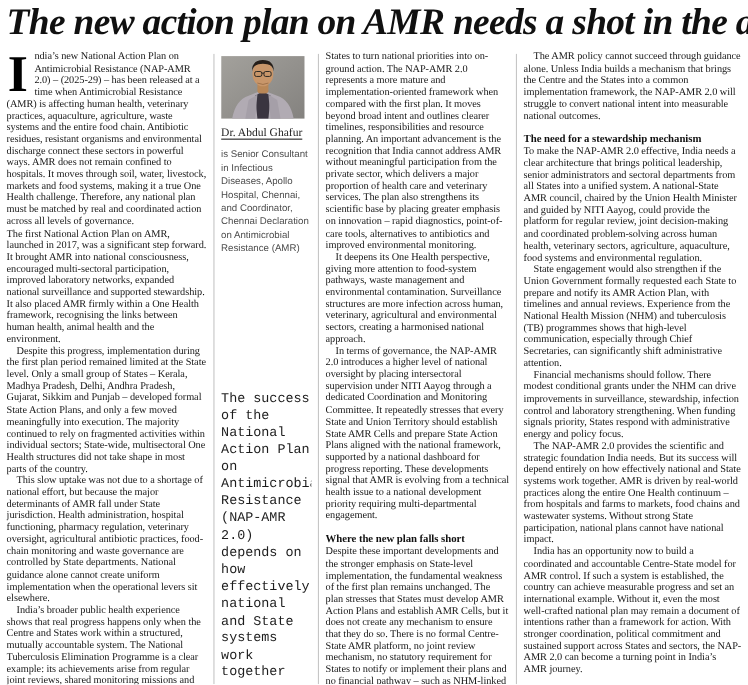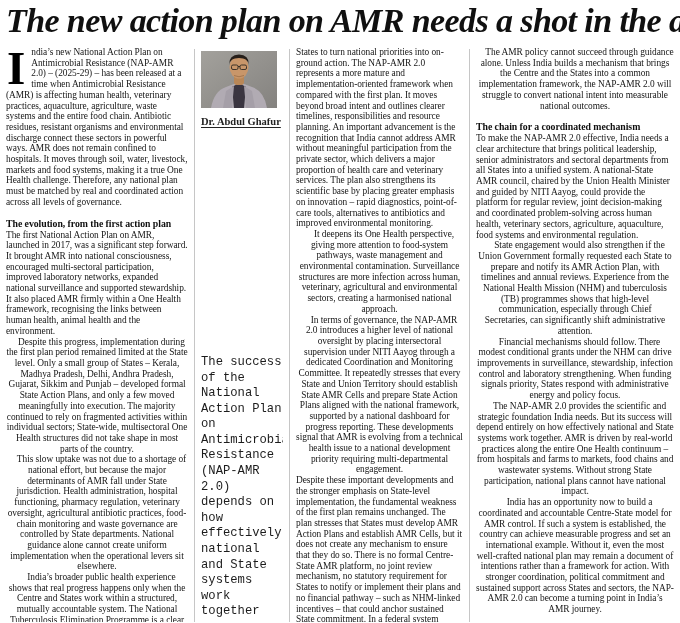--- a/index.html
+++ b/index.html
@@ -40,21 +40,21 @@
     font-size: 9.4px;
     line-height: 10.7px;
     letter-spacing: -0.05px;
     text-align: left;
   }
   .col1 { flex: 0 0 182px; }
   .col2 { flex: 0 0 82px; display: flex; flex-direction: column; }
   .col3 { flex: 0 0 167px; }
   .col4 { flex: 1 1 auto; }
   .col-text p { margin: 0; }
-  .col-text p.indent { text-indent: 9px; text-align: center; }
+  .col-text p.indent { text-indent: 9px; }
   .col-text h2 {
     font-size: 9.8px;
     line-height: 11px;
     font-weight: 700;
     margin-top: 10px;
     margin-bottom: 1px;
     color: #101010;
   }
   .dropcap {
     float: left;
@@ -66,21 +66,21 @@
     font-family: "Liberation Serif", serif;
   }
   
   .author-photo {
     width: 76px; height: 57px;
     display: block;
     margin-top: 4px;
   }
   .author-name {
     font-family: "Liberation Serif", serif;
-    font-weight: 700;
+    font-weight: 400;
     font-size: 10.5px;
     margin-top: 8px;
     color: #222;
     text-decoration: underline;
     text-underline-offset: 2px;
   }
   .author-bio {
     font-family: "Liberation Sans", sans-serif;
     font-size: 8.8px;
     line-height: 12.2px;
@@ -100,21 +100,20 @@
 <body>
 
 <div class="page">
 
   <h1 class="headline">The new action plan on AMR needs a shot in the arm</h1>
 
   <div class="body-grid">
 
     <div class="col col1 col-text">
       <p><span class="dropcap">I</span><span>ndia’s new National Action Plan on Antimicrobial Resistance (NAP-AMR 2.0) – (2025-29) – has been released at a time when Antimicrobial Resistance (AMR) is affecting human health, veterinary practices, aquaculture, agriculture, waste systems and the entire food chain. Antibiotic residues, resistant organisms and environmental discharge connect these sectors in powerful ways. AMR does not remain confined to hospitals. It moves through soil, water, livestock, markets and food systems, making it a true One Health challenge. Therefore, any national plan must be matched by real and coordinated action across all levels of governance.</span></p>
-      <h2>The evolution, from the first action plan</h2>
       <p>The first National Action Plan on AMR, launched in 2017, was a significant step forward. It brought AMR into national consciousness, encouraged multi-sectoral participation, improved laboratory networks, expanded national surveillance and supported stewardship. It also placed AMR firmly within a One Health framework, recognising the links between human health, animal health and the environment.</p>
       <p class="indent">Despite this progress, implementation during the first plan period remained limited at the State level. Only a small group of States – Kerala, Madhya Pradesh, Delhi, Andhra Pradesh, Gujarat, Sikkim and Punjab – developed formal State Action Plans, and only a few moved meaningfully into execution. The majority continued to rely on fragmented activities within individual sectors; State-wide, multisectoral One Health structures did not take shape in most parts of the country.</p>
       <p class="indent">This slow uptake was not due to a shortage of national effort, but because the major determinants of AMR fall under State jurisdiction. Health administration, hospital functioning, pharmacy regulation, veterinary oversight, agricultural antibiotic practices, food-chain monitoring and waste governance are controlled by State departments. National guidance alone cannot create uniform implementation when the operational levers sit elsewhere.</p>
       <p class="indent">India’s broader public health experience shows that real progress happens only when the Centre and States work within a structured, mutually accountable system. The National Tuberculosis Elimination Programme is a clear example: its achievements arise from regular joint reviews, shared monitoring missions and clearly defined roles across levels of government. The National Health Mission follows similar principles, where coordinated planning, dedicated funding signals and periodic performance assessments enable</p>
     </div>
 
     <div class="vrule"></div>
 
     <div class="col col2">
       <svg class="author-photo" viewBox="0 0 76 57" xmlns="http://www.w3.org/2000/svg">
@@ -131,37 +130,39 @@
         <path d="M51,40 L43,35 L45,57 L54,57 Z" fill="#a59fa8"></path>
         <rect x="33" y="23" width="10" height="11" rx="3" fill="#b98757"></rect>
         <ellipse cx="38" cy="16" rx="9.5" ry="11.5" fill="#c8966a"></ellipse>
         <path d="M28,14 Q28,3.5 38,3.5 Q48,3.5 48,14 Q47,8.5 42,7.5 Q38,6.5 34,7.5 Q29,8.5 28,14 Z" fill="#261f1a"></path>
         <rect x="30.5" y="14" width="6.5" height="4.5" rx="1.5" fill="none" stroke="#2d2823" stroke-width="0.9"></rect>
         <rect x="39" y="14" width="6.5" height="4.5" rx="1.5" fill="none" stroke="#2d2823" stroke-width="0.9"></rect>
         <line x1="37" y1="15.5" x2="39" y2="15.5" stroke="#2d2823" stroke-width="0.9"></line>
         <path d="M33,24.5 Q38,27 43,24.5" fill="none" stroke="#8a5f3a" stroke-width="0.6"></path>
       </svg>
       <div class="author-name">Dr. Abdul Ghafur</div>
+      <p class="author-bio">is Senior Consultant in Infectious Diseases, Apollo Hospital, Chennai, and Coordinator, Chennai Declaration on Antimicrobial Resistance (AMR)</p>
       <div class="pull-quote">The success of the National Action Plan on Antimicrobial Resistance (NAP-AMR 2.0) depends on how effectively national and State systems work together</div>
     </div>
 
     <div class="vrule"></div>
 
     <div class="col col3 col-text">
       <p>States to turn national priorities into on-ground action. The NAP-AMR 2.0 represents a more mature and implementation-oriented framework when compared with the first plan. It moves beyond broad intent and outlines clearer timelines, responsibilities and resource planning. An important advancement is the recognition that India cannot address AMR without meaningful participation from the private sector, which delivers a major proportion of health care and veterinary services. The plan also strengthens its scientific base by placing greater emphasis on innovation – rapid diagnostics, point-of-care tools, alternatives to antibiotics and improved environmental monitoring.</p>
       <p class="indent">It deepens its One Health perspective, giving more attention to food-system pathways, waste management and environmental contamination. Surveillance structures are more infection across human, veterinary, agricultural and environmental sectors, creating a harmonised national approach.</p>
       <p class="indent">In terms of governance, the NAP-AMR 2.0 introduces a higher level of national oversight by placing intersectoral supervision under NITI Aayog through a dedicated Coordination and Monitoring Committee. It repeatedly stresses that every State and Union Territory should establish State AMR Cells and prepare State Action Plans aligned with the national framework, supported by a national dashboard for progress reporting. These developments signal that AMR is evolving from a technical health issue to a national development priority requiring multi-departmental engagement.</p>
+      <h2>Where the new plan falls short</h2>
       <p>Despite these important developments and the stronger emphasis on State-level implementation, the fundamental weakness of the first plan remains unchanged. The plan stresses that States must develop AMR Action Plans and establish AMR Cells, but it does not create any mechanism to ensure that they do so. There is no formal Centre-State AMR platform, no joint review mechanism, no statutory requirement for States to notify or implement their plans and no financial pathway – such as NHM-linked incentives – that could anchor sustained State commitment. In a federal system where the key determinants of AMR – health services, veterinary oversight, agricultural antibiotic use, food-chain safety and waste regulation – lie almost entirely within State jurisdiction, this is the pivotal gap. Without a structured method for political engagement, administrative follow-through and shared accountability, even a</p>
     </div>
 
     <div class="vrule"></div>
 
     <div class="col col4 col-text">
       <p class="indent">The AMR policy cannot succeed through guidance alone. Unless India builds a mechanism that brings the Centre and the States into a common implementation framework, the NAP-AMR 2.0 will struggle to convert national intent into measurable national outcomes.</p>
-      <h2>The chain for a coordinated mechanism</h2>
+      <h2>The need for a stewardship mechanism</h2>
       <p>To make the NAP-AMR 2.0 effective, India needs a clear architecture that brings political leadership, senior administrators and sectoral departments from all States into a unified system. A national-State AMR council, chaired by the Union Health Minister and guided by NITI Aayog, could provide the platform for regular review, joint decision-making and coordinated problem-solving across human health, veterinary sectors, agriculture, aquaculture, food systems and environmental regulation.</p>
       <p class="indent">State engagement would also strengthen if the Union Government formally requested each State to prepare and notify its AMR Action Plan, with timelines and annual reviews. Experience from the National Health Mission (NHM) and tuberculosis (TB) programmes shows that high-level communication, especially through Chief Secretaries, can significantly shift administrative attention.</p>
       <p class="indent">Financial mechanisms should follow. There modest conditional grants under the NHM can drive improvements in surveillance, stewardship, infection control and laboratory strengthening. When funding signals priority, States respond with administrative energy and policy focus.</p>
       <p class="indent">The NAP-AMR 2.0 provides the scientific and strategic foundation India needs. But its success will depend entirely on how effectively national and State systems work together. AMR is driven by real-world practices along the entire One Health continuum – from hospitals and farms to markets, food chains and wastewater systems. Without strong State participation, national plans cannot have national impact.</p>
       <p class="indent">India has an opportunity now to build a coordinated and accountable Centre-State model for AMR control. If such a system is established, the country can achieve measurable progress and set an international example. Without it, even the most well-crafted national plan may remain a document of intentions rather than a framework for action. With stronger coordination, political commitment and sustained support across States and sectors, the NAP-AMR 2.0 can become a turning point in India’s AMR journey.</p>
     </div>
 
   </div>
 </div>
 

